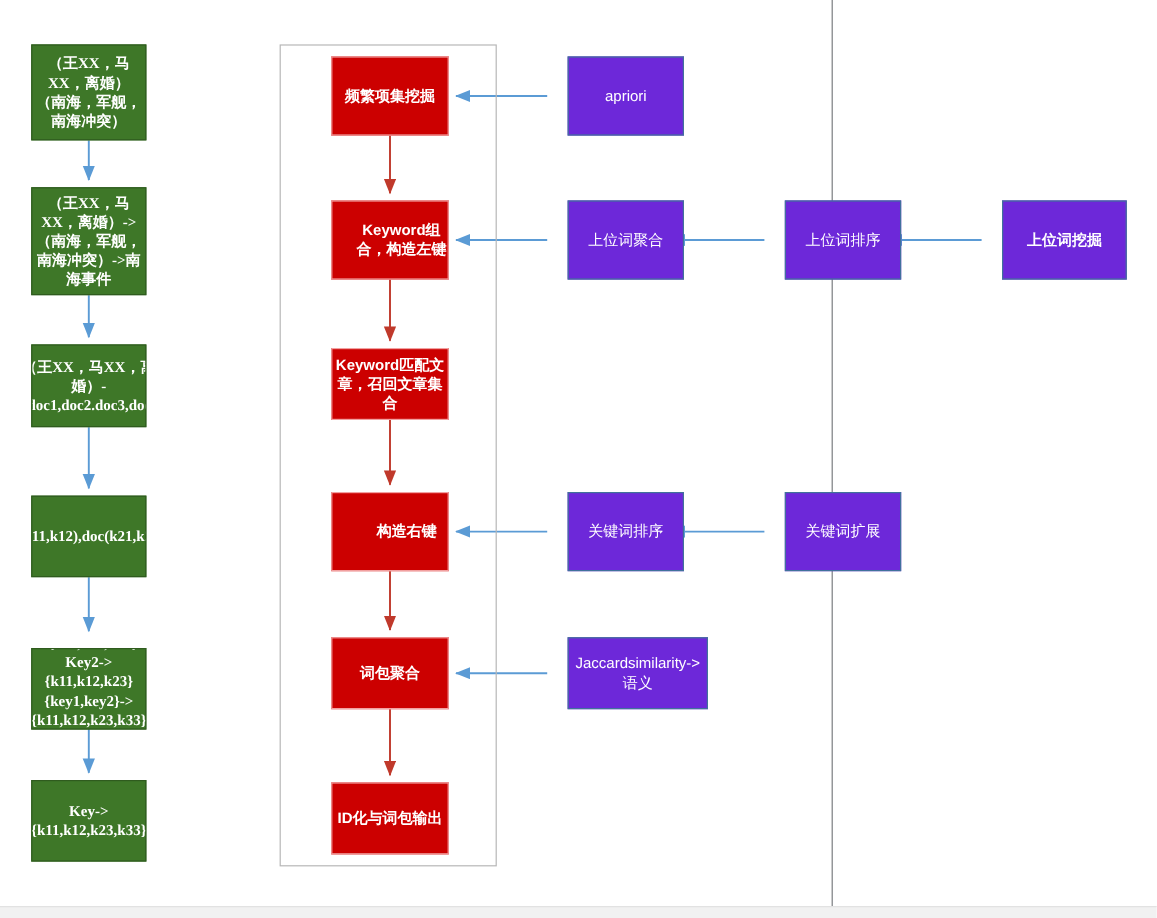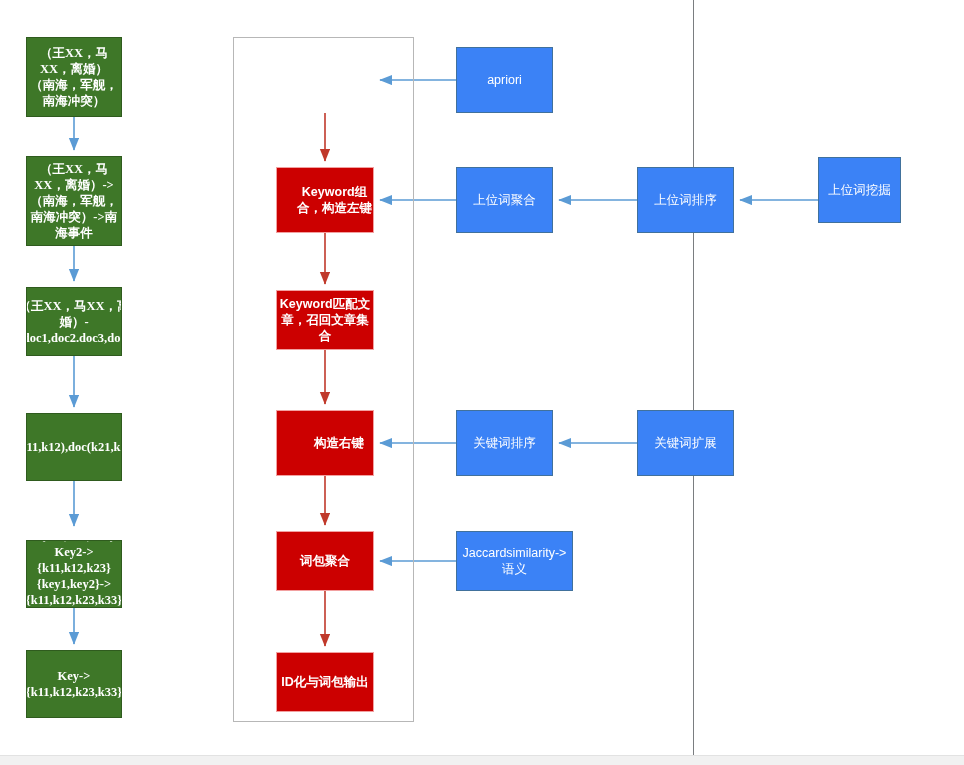--- a/index.html
+++ b/index.html
@@ -10,21 +10,21 @@
   }
   #canvas{position:absolute;left:0;top:0;width:964px;height:765px;}
   .node{
     position:absolute;box-sizing:border-box;
     display:flex;align-items:center;justify-content:center;
     text-align:center;color:#ffffff;line-height:1.28;
     white-space:pre-line;overflow:hidden;
   }
   .green{background:#3E7728;border:1px solid #2F5B1E;font-size:12.5px;font-weight:700;font-family:Liberation Serif, serif;}
   .red{background:#CC0000;border:1px solid #F2A0A0;font-size:12.5px;font-weight:700;}
-  .blue{background:#3b82f6;border:1px solid #41719C;font-size:12.5px;font-weight:400;}
+  .blue{background:#6d28d9;border:1px solid #41719C;font-size:12.5px;font-weight:400;margin-left:17px;}
   .group-frame{
     position:absolute;box-sizing:border-box;
     border:1px solid #b7b7b7;background:transparent;
   }
   .vdivider{position:absolute;background:#7a7d80;}
   .bottombar{position:absolute;left:0;background:#f1f1f1;border-top:1px solid #e2e2e2;}
   svg.edges{position:absolute;left:0;top:0;width:964px;height:765px;pointer-events:none;}
   .clip-overflow{align-items:flex-start;}
   .clip-overflow > span{display:block;margin-top:-13px;}
 </style>
@@ -82,38 +82,39 @@
   <div class="node green" style="left:26px;top:287px;width:96px;height:69px;">（王XX，马XX，离婚）-&gt;doc1,doc2.doc3,doc4</div>
 
   <div class="node green" style="left:26px;top:413px;width:96px;height:68px;">Doc1(k11,k12),doc(k21,k22,k23)</div>
 
   <div class="node green clip-overflow" style="left:26px;top:540px;width:96px;height:68px;"><span>&gt;{k11,k12,k33}
 Key2-&gt;{k11,k12,k23}
 {key1,key2}-&gt;{k11,k12,k23,k33}</span></div>
 
   <div class="node green" style="left:26px;top:650px;width:96px;height:68px;">Key-&gt;{k11,k12,k23,k33}</div>
 
+  <div class="node red" style="left:276px;top:47px;width:98px;height:66px;">频繁项集挖掘</div>
 
   <div class="node red" style="left:276px;top:167px;width:98px;height:66px;padding-left:19px;">Keyword组合，构造左键</div>
 
   <div class="node red" style="left:276px;top:290px;width:98px;height:60px;">Keyword匹配文章，召回文章集合</div>
 
   <div class="node red" style="left:276px;top:410px;width:98px;height:66px;padding-left:28px;">构造右键</div>
 
   <div class="node red" style="left:276px;top:531px;width:98px;height:60px;">词包聚合</div>
 
   <div class="node red" style="left:276px;top:652px;width:98px;height:60px;">ID化与词包输出</div>
 
   <div class="node blue" style="left:456px;top:47px;width:97px;height:66px;">apriori</div>
 
   <div class="node blue" style="left:456px;top:167px;width:97px;height:66px;">上位词聚合</div>
 
   <div class="node blue" style="left:637px;top:167px;width:97px;height:66px;">上位词排序</div>
 
-  <div class="node blue" style="left:818px;top:157px;width:83px;height:66px;">上位词挖掘</div>
+  <div class="node blue" style="left:818px;top:167px;width:104px;height:66px;font-weight:bold;">上位词挖掘</div>
 
   <div class="node blue" style="left:456px;top:410px;width:97px;height:66px;">关键词排序</div>
 
   <div class="node blue" style="left:637px;top:410px;width:97px;height:66px;text-align:right;">关键词扩展</div>
 
   <div class="node blue" style="left:456px;top:531px;width:117px;height:60px;">Jaccardsimilarity-&gt;语义</div>
 
 </div>
 
 </body></html>

